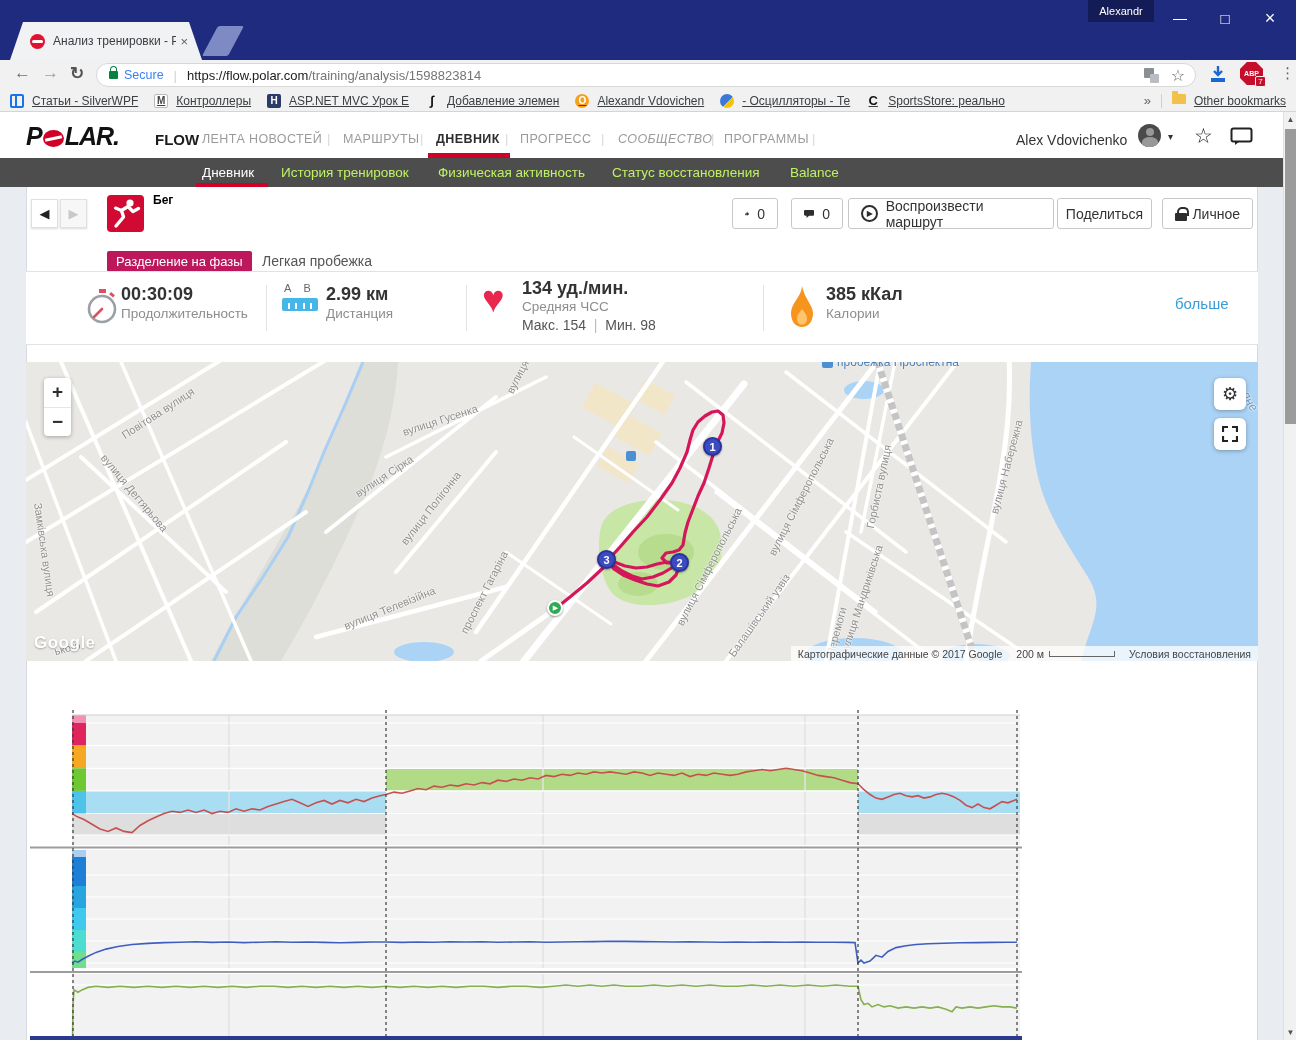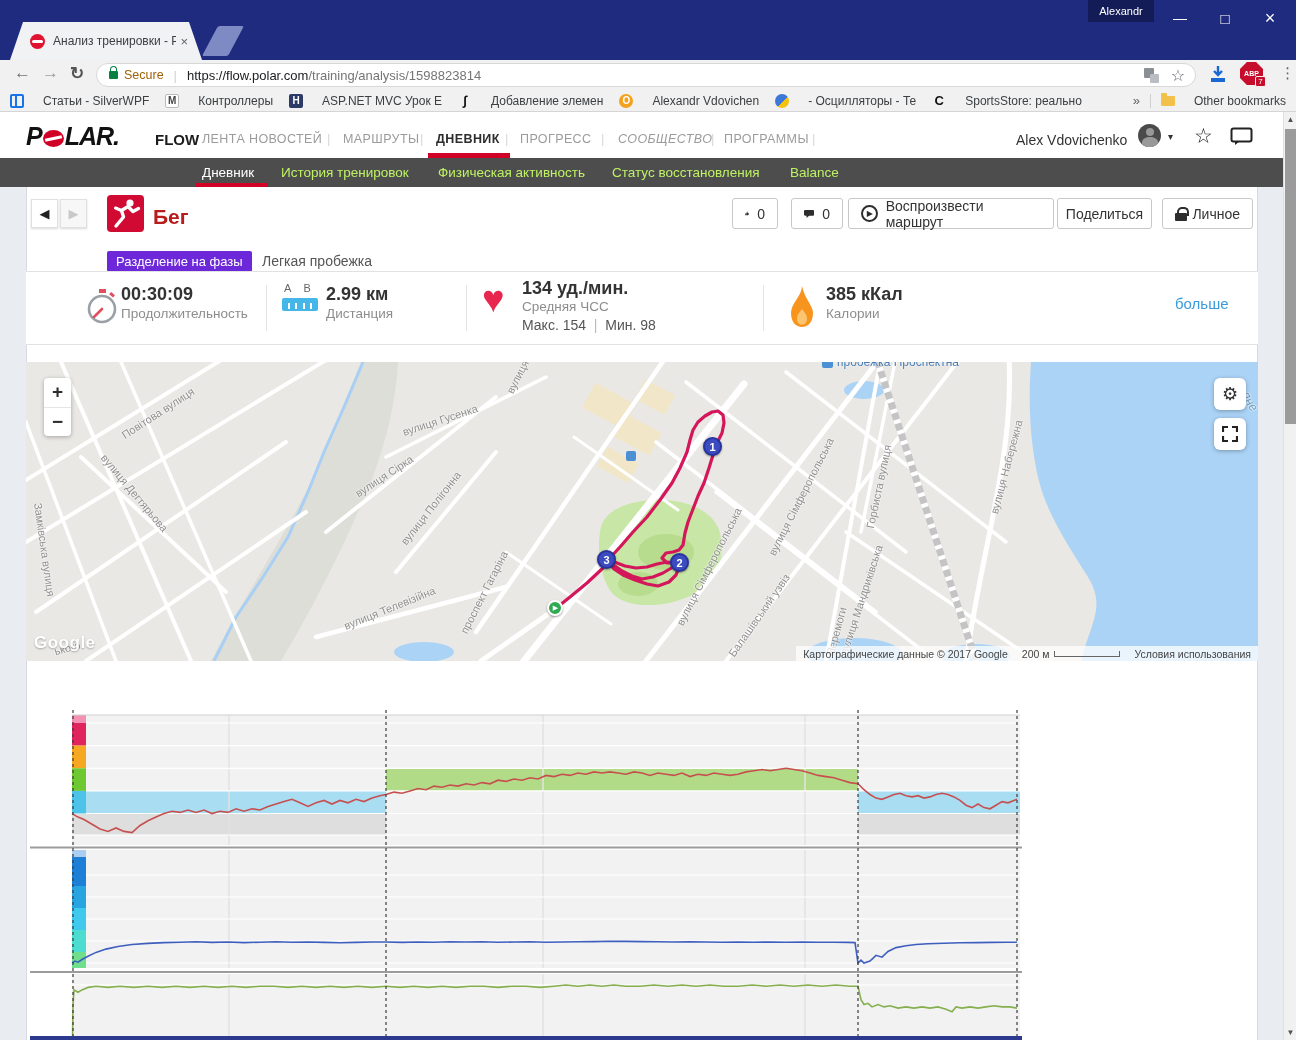--- a/index.html
+++ b/index.html
@@ -20,38 +20,38 @@
   #profile-chip { position:absolute; left:1088px; top:0; width:66px; height:22px; background:#131c56; color:#fff;
                   font-size:11px; display:flex; align-items:center; justify-content:center; }
   .winbtn { position:absolute; top:4px; width:34px; height:28px; color:#fff; display:flex; align-items:center; justify-content:center; font-size:14px; }
 
   #toolbar { position:absolute; left:0; top:60px; width:1296px; height:30px; background:#f1f1f1; }
   .navico { position:absolute; top:3px; font-size:17px; }
   #addressbar { position:absolute; left:96px; top:63px; width:1100px; height:24px; background:#fff; border:1px solid #d8d8d8;
                 border-radius:12px; display:flex; align-items:center; padding:0 10px 0 12px; }
   #lock { width:9px; height:8px; background:#0b8043; border-radius:1px; position:relative; margin-right:6px; }
   #lock::before { content:""; position:absolute; left:1px; top:-5px; width:5px; height:5px; border:1.6px solid #0b8043; border-bottom:none; border-radius:4px 4px 0 0; }
-  #secure { color:#a16207; font-size:12.5px; margin-right:10px; }
+  #secure { color:#3b82f6; font-size:12.5px; margin-right:10px; }
   .urlsep { color:#d0d0d0; margin-right:10px; font-size:13px; }
   #url-host { color:#202124; font-size:13px; }
   #url-path { color:#757575; font-size:13px; }
   #addr-right { margin-left:auto; display:flex; align-items:center; gap:12px; }
   #translate-icon { width:15px; height:15px; position:relative; }
   #translate-icon::before { content:""; position:absolute; left:0; top:0; width:10px; height:10px; background:#8a8f94; border-radius:1px; }
   #translate-icon::after { content:""; position:absolute; right:0; bottom:0; width:9px; height:9px; background:#b9bdc2; border-radius:1px; }
   #download-icon { position:absolute; left:1208px; top:64px; width:20px; height:20px; }
   #abp { position:absolute; left:1240px; top:62px; width:23px; height:23px; background:#c70d2c; color:#fff; font-size:7px; font-weight:bold;
          display:flex; align-items:center; justify-content:center;
          clip-path:polygon(30% 0,70% 0,100% 30%,100% 70%,70% 100%,30% 100%,0 70%,0 30%); }
   #abp-badge { position:absolute; left:1255px; top:76px; min-width:11px; height:11px; background:#c70d2c; border:1px solid #f1f1f1;
                color:#fff; font-size:8px; display:flex; align-items:center; justify-content:center; border-radius:2px; }
 
   #bookmarksbar { position:absolute; left:0; top:90px; width:1296px; height:22px; background:#f1f1f1; border-bottom:1px solid #d5d5d5;
                   display:flex; align-items:center; padding:0 10px; gap:16px; font-size:12px; color:#3c4043; }
-  .bm { display:flex; align-items:center; gap:19px; white-space:nowrap; }
+  .bm { display:flex; align-items:flex-start; gap:8px; white-space:nowrap;text-decoration:underline; }
   .bmico { width:14px; height:14px; flex:0 0 14px; display:flex; align-items:center; justify-content:center; font-size:10px; font-weight:bold; border-radius:2px; }
   .bm-grid { border:2px solid #1a73e8; position:relative; }
   .bm-grid::after{ content:""; position:absolute; left:3px; top:0; bottom:0; width:2px; background:#1a73e8; }
   .bm-m { border:1px solid #bbb; background:#fff; color:#444; }
   .bm-h { background:#2b3a67; color:#fff; }
   .bm-wave { color:#111; font-size:13px; font-weight:bold; }
   .bm-orange { background:#f4a11d; color:#fff; border-radius:50%; }
   .bm-blue { background:linear-gradient(135deg,#3b78d8 55%,#f4c20d 55%); border-radius:50%; }
   .bm-c { color:#111; font-size:13px; }
   #bm-right { margin-left:auto; display:flex; align-items:center; gap:10px; }
@@ -82,24 +82,24 @@
   .snav.active { color:#fff; }
   #subnav-underline { position:absolute; left:196px; top:183px; width:72px; height:4px; background:#d10027; }
 
   
   #content { position:absolute; left:0; top:187px; width:1283px; height:853px; background:#e9ecf1; }
   #card { position:absolute; left:26px; top:0; width:1232px; height:853px; background:#fff; border-left:1px solid #d7dbe1; border-right:1px solid #d7dbe1; }
 
   .sqbtn { position:absolute; width:27px; height:29px; background:#fff; border:1px solid #e0e0e0; box-shadow:0 1px 2px rgba(0,0,0,.15);
            display:flex; align-items:center; justify-content:center; font-size:13px; }
   #sport-icon { position:absolute; left:107px; top:8px; width:37px; height:37px; background:#d10a33; border-radius:4px; }
-  #training-title { position:absolute; left:153px; top:6px; font-size:21px; font-weight:bold; color:#b91c1c;margin-top:12px; }
+  #training-title { position:absolute; left:153px; top:6px; font-size:12px; font-weight:bold; color:#000000; }
   #training-sub { position:absolute; left:153px; top:27px; font-size:17px; color:#333; }
   #training-sub .sep { color:#999; padding:0 6px; }
-  #phase-badge { position:absolute; left:107px; top:64px; height:21px; background:#6d28d9; color:#fff; font-size:13px;
+  #phase-badge { position:absolute; left:107px; top:64px; height:21px; background:#be185d; color:#fff; font-size:13px;
                  display:flex; align-items:center; padding:8px 9px; border-radius:2px; }
   #training-note { position:absolute; left:262px; top:66px; font-size:14px; color:#555; }
   .hbtn { position:absolute; top:11px; height:31px; background:#fff; border:1px solid #c8c8c8; border-radius:3px;
           display:flex; align-items:center; justify-content:center; gap:8px; font-size:14px; color:#333; padding:0 12px; }
   .playcirc { width:17px; height:17px; border:2px solid #2d2d2d; border-radius:50%; display:flex; align-items:center; justify-content:center; font-size:8px; color:#2d2d2d; padding-left:1px; }
   .lockico { position:relative; width:12px; height:14px; }
   .lockico::before { content:""; position:absolute; left:2px; top:0; width:8px; height:7px; border:2px solid #2d2d2d; border-bottom:none; border-radius:5px 5px 0 0; }
   .lockico::after { content:""; position:absolute; left:0; top:6px; width:12px; height:8px; background:#2d2d2d; border-radius:1px; }
 
   #statsbar { position:absolute; left:26px; top:84px; width:1232px; height:74px; background:#fff; border-top:1px solid #e2e2e2; border-bottom:1px solid #e2e2e2; }
@@ -445,21 +445,21 @@
           <span>▶</span>
         </div>
 
       <div id="google-logo">Google</div>
       <div id="map-attrib">
         <div>Картографические данные © 2017 Google</div>
         <div>
             <span>200 м</span>
             <span id="scalebar"></span>
           </div>
-        <div>Условия использования</div>
+        <div>Условия восстановления</div>
       </div>
     </div>
 
     <div id="charts">
       <svg id="charts-svg" class="abs" style="left:26px;top:0;" width="1232" height="375" viewBox="0 0 1232 375">
 
         <rect x="46" y="50" width="948" height="130" fill="#f2f2f2"></rect>
         <rect x="46" y="125.9" width="314" height="22.6" fill="#a9ddf2"></rect>
         <rect x="46" y="148.5" width="314" height="21.5" fill="#dedede"></rect>
         <rect x="360" y="103.3" width="472" height="22.6" fill="#b2db87"></rect>

